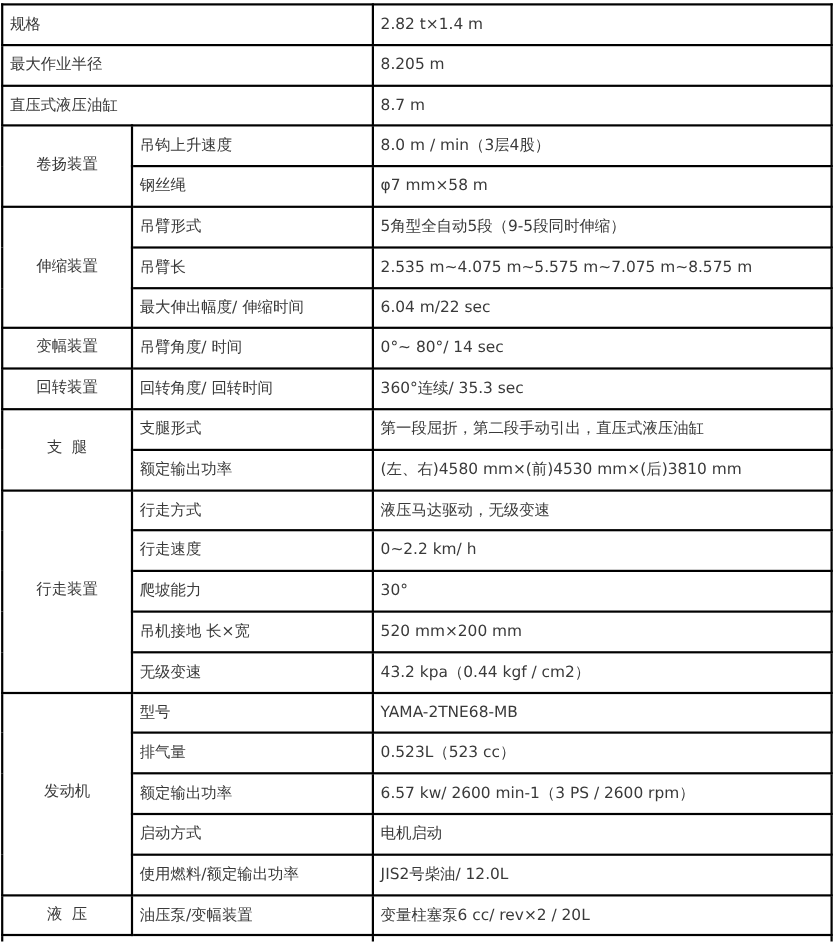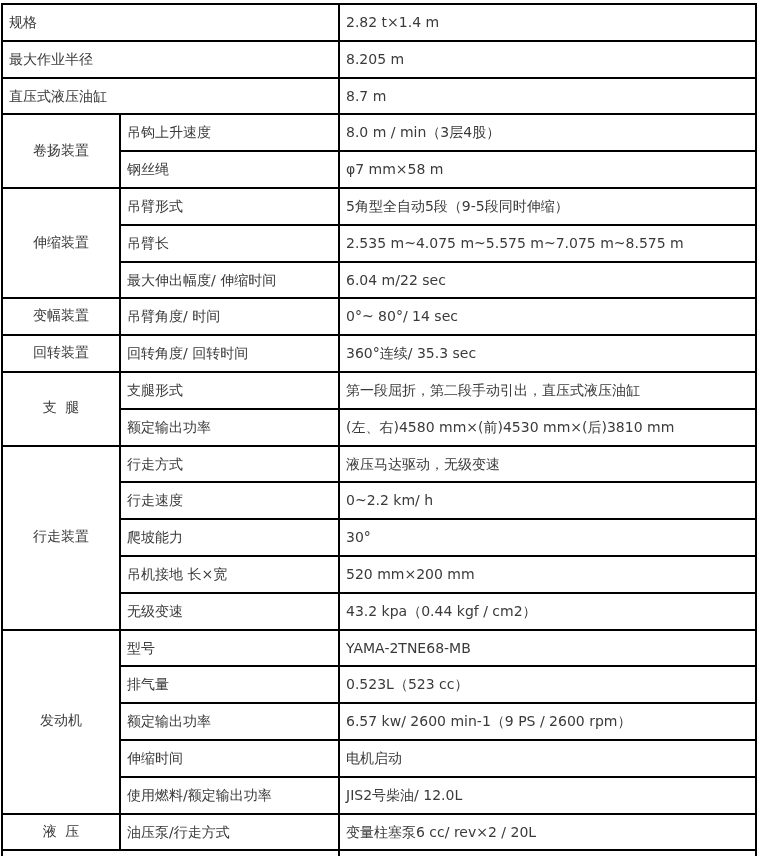--- a/index.html
+++ b/index.html
@@ -124,33 +124,33 @@
         <td rowspan="5" class="group-cell">发动机</td>
         <td class="label-cell">型号</td>
         <td class="value-cell">YAMA-2TNE68-MB</td>
       </tr>
       <tr>
         <td class="label-cell">排气量</td>
         <td class="value-cell">0.523L（523 cc）</td>
       </tr>
       <tr>
         <td class="label-cell">额定输出功率</td>
-        <td class="value-cell">6.57 kw/ 2600 min-1（9 PS / 2600 rpm）</td>
+        <td class="value-cell">6.57 kw/ 2600 min-1（3 PS / 2600 rpm）</td>
       </tr>
       <tr>
-        <td class="label-cell">伸缩时间</td>
+        <td class="label-cell">启动方式</td>
         <td class="value-cell">电机启动</td>
       </tr>
       <tr>
         <td class="label-cell">使用燃料/额定输出功率</td>
         <td class="value-cell">JIS2号柴油/ 12.0L</td>
       </tr>
       <tr>
         <td rowspan="1" class="group-cell">液 压</td>
-        <td class="label-cell">油压泵/行走方式</td>
+        <td class="label-cell">油压泵/变幅装置</td>
         <td class="value-cell">变量柱塞泵6 cc/ rev×2 / 20L</td>
       </tr>
       <tr class="partial">
         <td colspan="2" class="label-cell"></td>
         <td class="value-cell"></td>
       </tr>
     </tbody>
 </table>
 
 </body></html>

